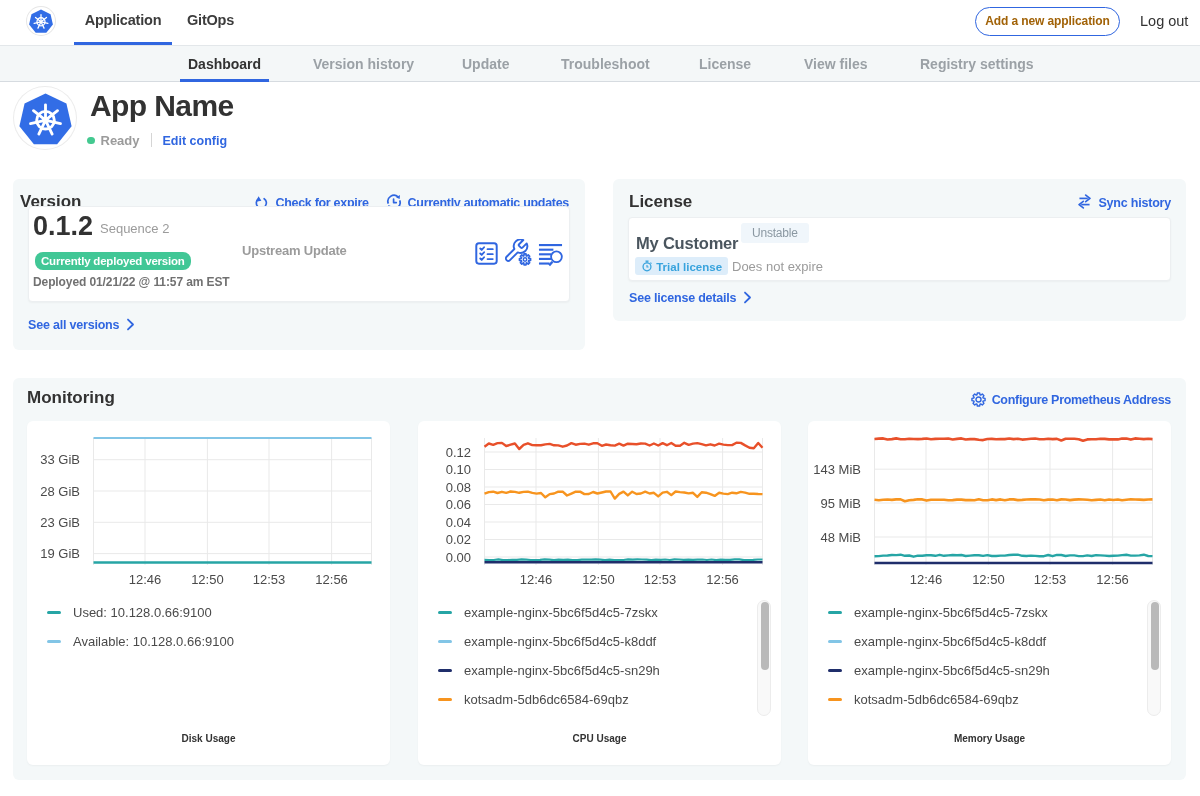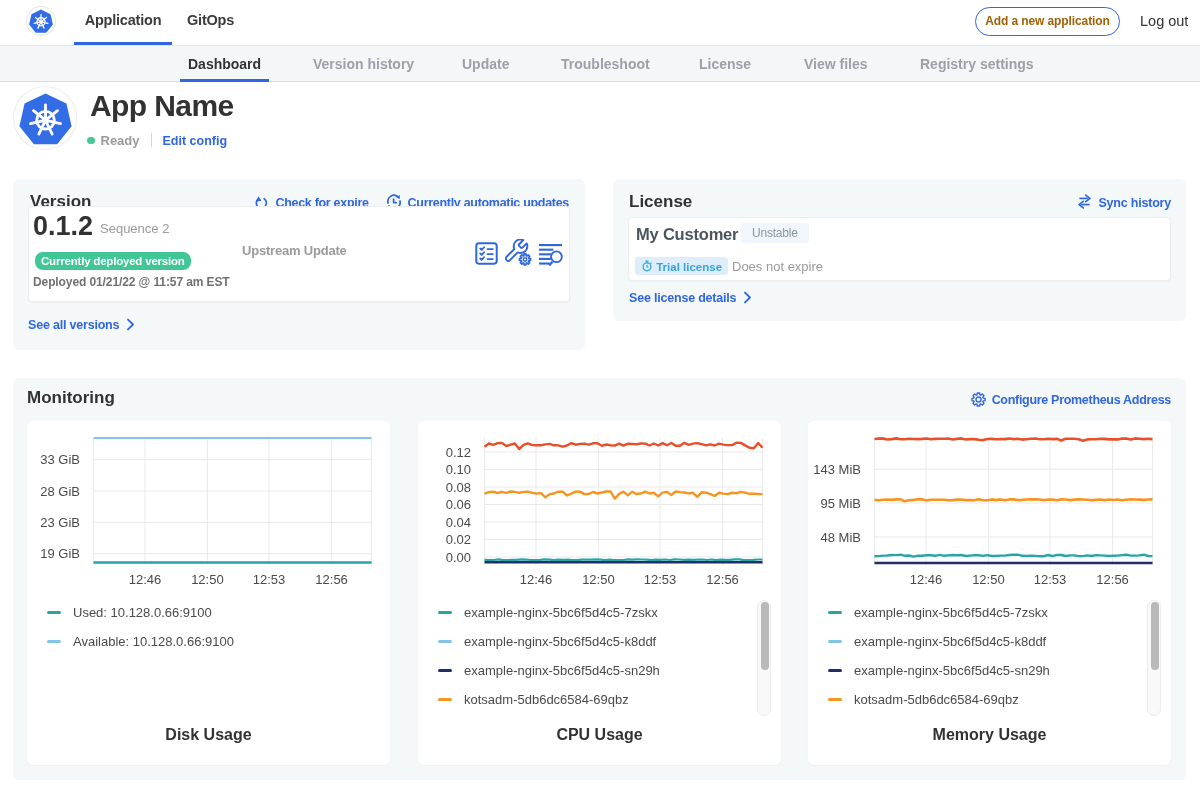--- a/index.html
+++ b/index.html
@@ -33,21 +33,21 @@
 .link13 { font-size:13px; font-weight:bold; color:#3066e0; white-space:nowrap; }
 
 .badge-green { display:inline-block; background:#41c796; color:#fff; font-size:11.5px; font-weight:bold; border-radius:8px; padding:3px 6px; letter-spacing:-0.2px; }
 .badge-lblue { display:inline-block; background:#f0f6fb; color:#8b98a2; font-size:12px; border-radius:3px; padding:3px 11px; letter-spacing:-0.2px; }
 .badge-blue { display:inline-block; background:#ddedfa; color:#38a3dd; font-size:11.5px; font-weight:bold; border-radius:3px; padding:3px 6px; }
 
 
 .chartcard { position:absolute; top:43px; width:363px; height:344px; background:#fff; border-radius:6px; box-shadow:0 1px 2px rgba(0,0,0,.04); }
 .lrow { display:flex; align-items:center; font-size:13px; color:#4a4a4a; height:29px; }
 .dash { width:14px; height:3px; border-radius:2px; margin:0 12px 0 20px; flex:none; }
-.ctitle { position:absolute; bottom:21px; width:100%; text-align:center; font-size:16px; font-weight:bold; color:#323232; }
+.ctitle { position:absolute; bottom:21px; width:100%; text-align:center; font-size:10px; font-weight:bold; color:#323232; }
 .sbar { position:absolute; right:10px; top:179px; width:14px; height:116px; background:#f9f9f9; border:1px solid #ececec; border-radius:7px; }
 .sthumb { position:absolute; left:2.5px; top:1px; width:8px; height:68px; background:#b9b9b9; border-radius:4px; }
 </style></head><body>
 
 <div class="topnav">
   <div class="abs" style="left:27px;top:7px;width:28px;height:28px;border-radius:50%;background:#fff;box-shadow:0 0 0 1px #e6e6e6;display:flex;align-items:center;justify-content:center;">
       <svg viewBox="0 0 100 100" width="26" height="26">
         <polygon points="50.0,6.0 86.7,23.7 95.8,63.5 70.4,95.3 29.6,95.3 4.2,63.5 13.3,23.7" fill="#326de6"></polygon>
         <circle cx="50" cy="53" r="15.5" fill="none" stroke="#fff" stroke-width="5"></circle>
         <line x1="50.0" y1="48.0" x2="50.0" y2="26.0" stroke="#fff" stroke-width="5" stroke-linecap="round"></line>
@@ -87,21 +87,21 @@
       <line x1="47.8" y1="57.5" x2="38.3" y2="77.3" stroke="#fff" stroke-width="5" stroke-linecap="round"></line>
       <line x1="45.1" y1="54.1" x2="23.7" y2="59.0" stroke="#fff" stroke-width="5" stroke-linecap="round"></line>
       <line x1="46.1" y1="49.9" x2="28.9" y2="36.2" stroke="#fff" stroke-width="5" stroke-linecap="round"></line>
       <circle cx="50" cy="53" r="6" fill="#fff"></circle>
     </svg>
   </div>
 <div class="apptitle">App Name</div>
 <div class="readyrow"><span class="dot"></span>Ready<span class="vbar"></span><a class="blue" style="font-size:12.5px;">Edit config</a></div>
 
 <div class="card" style="left:13px;top:179px;width:572px;height:171px;">
-  <div class="abs cardtitle" style="left:17px;top:13px;">Version</div>
+  <div class="abs cardtitle" style="left:7px;top:13px;">Version</div>
   <div class="abs link13" style="right:16px;top:15px;font-size:12.5px;letter-spacing:-0.3px;"><svg viewBox="0 0 16 16" width="15" height="15" style="vertical-align:-3px">
 <path d="M10.8 4.0 A5.4 5.4 0 1 1 4.6 4.2" fill="none" stroke="#3066e0" stroke-width="1.8" stroke-linecap="round"></path>
 <path d="M2.1 7.2 L7.9 6.0 L4.8 1.3 z" fill="#3066e0"></path>
 </svg><span style="margin-left:6px;">Check for expire</span><span style="display:inline-block;width:17px;"></span><svg viewBox="0 0 16 16" width="16" height="16" style="vertical-align:-3.5px">
 <path d="M12.1 2.9 A6.1 6.1 0 0 0 2.3 9.6" fill="none" stroke="#3066e0" stroke-width="1.7"></path>
 <path d="M3.9 13.1 A6.1 6.1 0 0 0 13.7 6.4" fill="none" stroke="#3066e0" stroke-width="1.7"></path>
 <path d="M13.9 1.1 L13.7 5.0 L10.1 3.5 z" fill="#3066e0"></path>
 <path d="M2.1 14.9 L2.3 11.0 L5.9 12.5 z" fill="#3066e0"></path>
 <path d="M7.6 5.2 L7.6 8.6 L10.3 8.6" fill="none" stroke="#3066e0" stroke-width="1.7" stroke-linecap="round" stroke-linejoin="round"></path>
 </svg><span style="margin-left:6px;">Currently automatic updates</span></div>
@@ -146,21 +146,21 @@
 
 <div class="card" style="left:613px;top:179px;width:573px;height:142px;">
   <div class="abs cardtitle" style="left:16px;top:13px;">License</div>
   <div class="abs link13" style="right:15px;top:15px;font-size:12.5px;letter-spacing:-0.2px;"><svg viewBox="0 0 16 16" width="15" height="15" style="vertical-align:-2.5px">
 <path d="M2.6 4.7 L11.5 4.7" stroke="#3066e0" stroke-width="1.8" fill="none"></path>
 <path d="M9.3 1.2 L13.8 4.7 L9.3 8.2" fill="none" stroke="#3066e0" stroke-width="1.8" stroke-linecap="round" stroke-linejoin="round"></path>
 <path d="M13.4 11.3 L4.5 11.3" stroke="#3066e0" stroke-width="1.8" fill="none"></path>
 <path d="M6.7 7.8 L2.2 11.3 L6.7 14.8" fill="none" stroke="#3066e0" stroke-width="1.8" stroke-linecap="round" stroke-linejoin="round"></path>
 </svg><span style="margin-left:6px;">Sync history</span></div>
   <div class="whitebox" style="left:15px;top:38px;width:543px;height:64px;">
-    <div class="abs" style="left:7px;top:7px;font-size:16.5px;font-weight:bold;color:#4a555e;letter-spacing:-0.2px;">My Customer</div>
+    <div class="abs" style="left:7px;top:16px;font-size:16.5px;font-weight:bold;color:#4a555e;letter-spacing:-0.2px;">My Customer</div>
     <div class="abs" style="left:112px;top:5px;"><span class="badge-lblue">Unstable</span></div>
     <div class="abs" style="left:6px;top:38px;"><span class="badge-blue"><svg viewBox="0 0 14 14" width="12" height="12" style="vertical-align:-1.5px">
 <circle cx="7" cy="8" r="4.6" fill="none" stroke="#38a3dd" stroke-width="1.5"></circle>
 <path d="M7 5.8 L7 8.2 L8.8 8.2" fill="none" stroke="#38a3dd" stroke-width="1.3"></path>
 <path d="M5.2 1.2 h3.6 M7 1.2 v2 M11 3 l1.2 1.2" stroke="#38a3dd" stroke-width="1.4" fill="none"></path>
 </svg>&nbsp;Trial license</span></div>
     <div class="abs" style="left:103px;top:41px;font-size:13px;color:#9b9b9b;">Does not expire</div>
   </div>
   <div class="abs link13" style="left:16px;top:112px;font-size:12.5px;letter-spacing:-0.2px;">See license details&nbsp; <svg viewBox="0 0 10 13" width="9" height="13" style="vertical-align:-2px">
         <path d="M2.2 1 L7.8 6.5 L2.2 12" fill="none" stroke="#3066e0" stroke-width="2" stroke-linecap="round" stroke-linejoin="round"></path>

